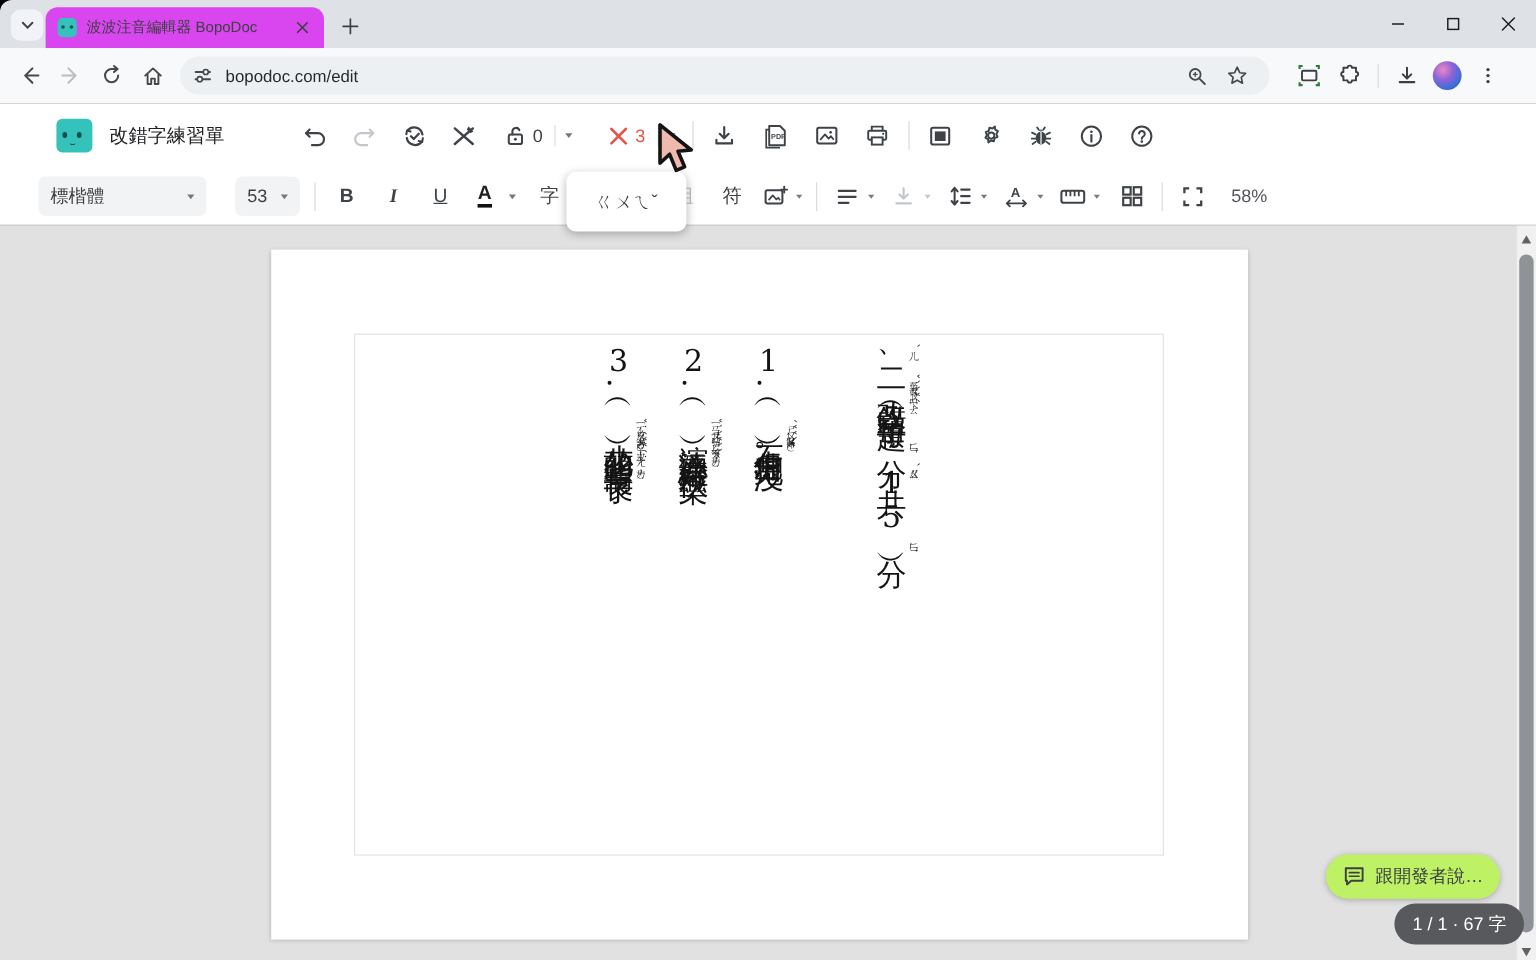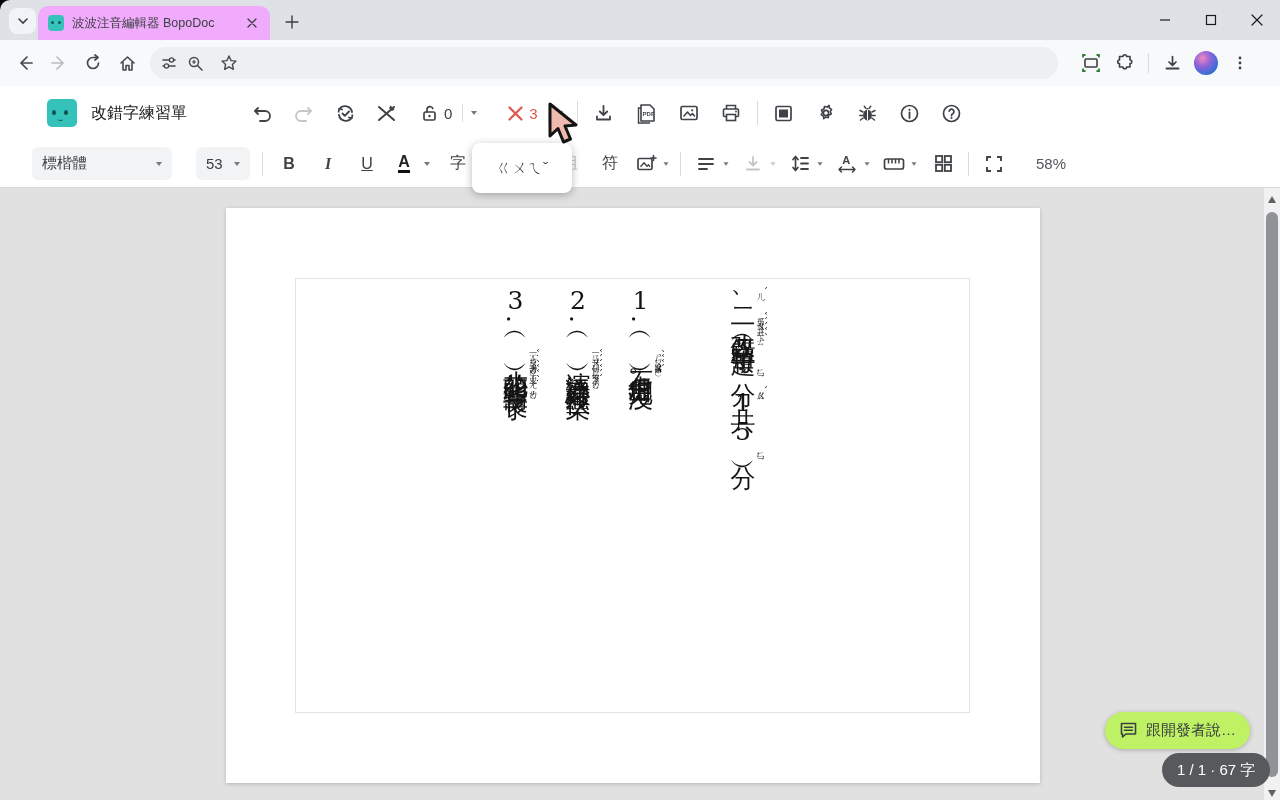--- a/index.html
+++ b/index.html
@@ -1,21 +1,21 @@
 <!DOCTYPE html>
 <html><head>
 <meta charset="utf-8">
 <style>
   * { margin:0; padding:0; box-sizing:border-box; }
   html,body { width:1280px; height:800px; overflow:hidden; font-family:"Liberation Sans",sans-serif; background:#000; }
 
   
   .titlebar { position:absolute; left:0; top:0; width:1280px; height:40px; background:#dee1e6; border-top-left-radius:10px; }
   .tabsearch { position:absolute; left:9px; top:8px; width:27px; height:26px; background:#f1f3f9; border-radius:8px; display:flex; align-items:center; justify-content:center; }
-  .tab { position:absolute; left:38px; top:6px; width:232px; height:34px; background:#f0abfc; border-radius:10px 10px 0 0; display:flex; align-items:center; padding:0 10px; }
+  .tab { position:absolute; left:38px; top:6px; width:232px; height:34px; background:#d946ef; border-radius:10px 10px 0 0; display:flex; align-items:center; padding:0 10px; }
   .tab-title { font-size:12.5px; color:#3c4043; white-space:nowrap; overflow:hidden; flex:1; margin-left:8px; }
   .favicon { width:16px; height:16px; border-radius:4px; background:#35c2bb; position:relative; flex:none; }
   .favicon:before { content:""; position:absolute; left:3px; top:6px; width:3px; height:3px; border-radius:50%; background:#125a57; box-shadow:7px 0 0 #125a57; }
   .tab-close { width:16px; height:16px; display:flex; align-items:center; justify-content:center; border-radius:50%; }
   .newtab { position:absolute; left:280px; top:10px; width:24px; height:24px; display:flex; align-items:center; justify-content:center; }
   .wincontrols { position:absolute; right:0; top:0; height:40px; display:flex; }
   .winbtn { width:46px; height:40px; display:flex; align-items:center; justify-content:center; }
 
   .navbar { position:absolute; left:0; top:40px; width:1280px; height:46px; background:#f8f9fb; display:flex; align-items:center; }
   .navbtn { width:34px; height:34px; display:flex; align-items:center; justify-content:center; border-radius:50%; flex:none; }
@@ -43,21 +43,21 @@
   .fontbox { width:140px; margin-left:32px; }
   .sizebox { width:54px; margin-left:24px; }
   .selbox .lbl { font-size:15px; }
   .fmt { font-size:16px; color:#3f4347; }
   .fmt.b { font-weight:bold; }
   .fmt.i { font-style:italic; font-family:"Liberation Serif",serif; font-weight:bold; }
   .fmt.u { text-decoration:underline; }
   .colorA { font-size:16px; font-weight:bold; color:#202124; border-bottom:3.5px solid #111; line-height:1.05; }
   .cjkbtn { font-size:16px; color:#3f4347; }
   .cjkbtn.disabled { color:#b9bdc1; }
-  .zoom-level { font-size:15px; color:#53565a; margin-left:28px; }
+  .zoom-level { font-size:15px; color:#53565a; margin-left:18px; }
 
   
   .content { position:absolute; left:0; top:188px; width:1280px; height:612px; background:#e1e1e1; }
   .page { position:absolute; left:226px; top:20px; width:814px; height:575px; background:#fff; box-shadow:0 1px 4px rgba(0,0,0,.2); }
   .inner-box { position:absolute; left:69px; top:70px; width:675px; height:435px; border:1px solid #e3e3e3; }
   .doc-text { position:absolute; top:7px; right:203px; height:420px; writing-mode:vertical-rl; text-orientation:mixed; font-family:"DejaVu Serif","Liberation Serif",serif; font-size:25px; color:#141414; }
   .vcol { line-height:1.2; margin-left:24px; }
   .vcol.q1 { margin-right:64px; }
   .vcol .u { text-orientation:upright; }
   ruby { ruby-position:over; }
@@ -144,20 +144,21 @@
       </svg>
   </div>
   <div class="urlbar">
     <svg width="18" height="18" viewBox="0 0 18 18">
         <g stroke="#45494d" stroke-width="1.6" stroke-linecap="round">
           <path d="M3 6 H15 M3 12 H15"></path>
         </g>
         <circle cx="11.5" cy="6" r="2.1" fill="#f8f9fb" stroke="#45494d" stroke-width="1.4"></circle>
         <circle cx="6.5" cy="12" r="2.1" fill="#f8f9fb" stroke="#45494d" stroke-width="1.4"></circle>
       </svg>
+    <span class="url-text">bopodoc.com/edit</span>
     <div class="navbtn">
       <svg width="17" height="17" viewBox="0 0 17 17">
           <circle cx="7" cy="7" r="4.5" fill="none" stroke="#45494d" stroke-width="1.5"></circle>
           <path d="M10.5 10.5 L15 15" stroke="#45494d" stroke-width="1.6" stroke-linecap="round"></path>
           <path d="M5 7 H9 M7 5 V9" stroke="#45494d" stroke-width="1.2"></path>
         </svg>
     </div>
     <div class="navbtn">
       <svg width="18" height="18" viewBox="0 0 18 18">
           <path d="M9 2 L11.1 6.6 L16 7.1 L12.4 10.4 L13.4 15.3 L9 12.8 L4.6 15.3 L5.6 10.4 L2 7.1 L6.9 6.6 Z" fill="none" stroke="#45494d" stroke-width="1.4" stroke-linejoin="round"></path>

